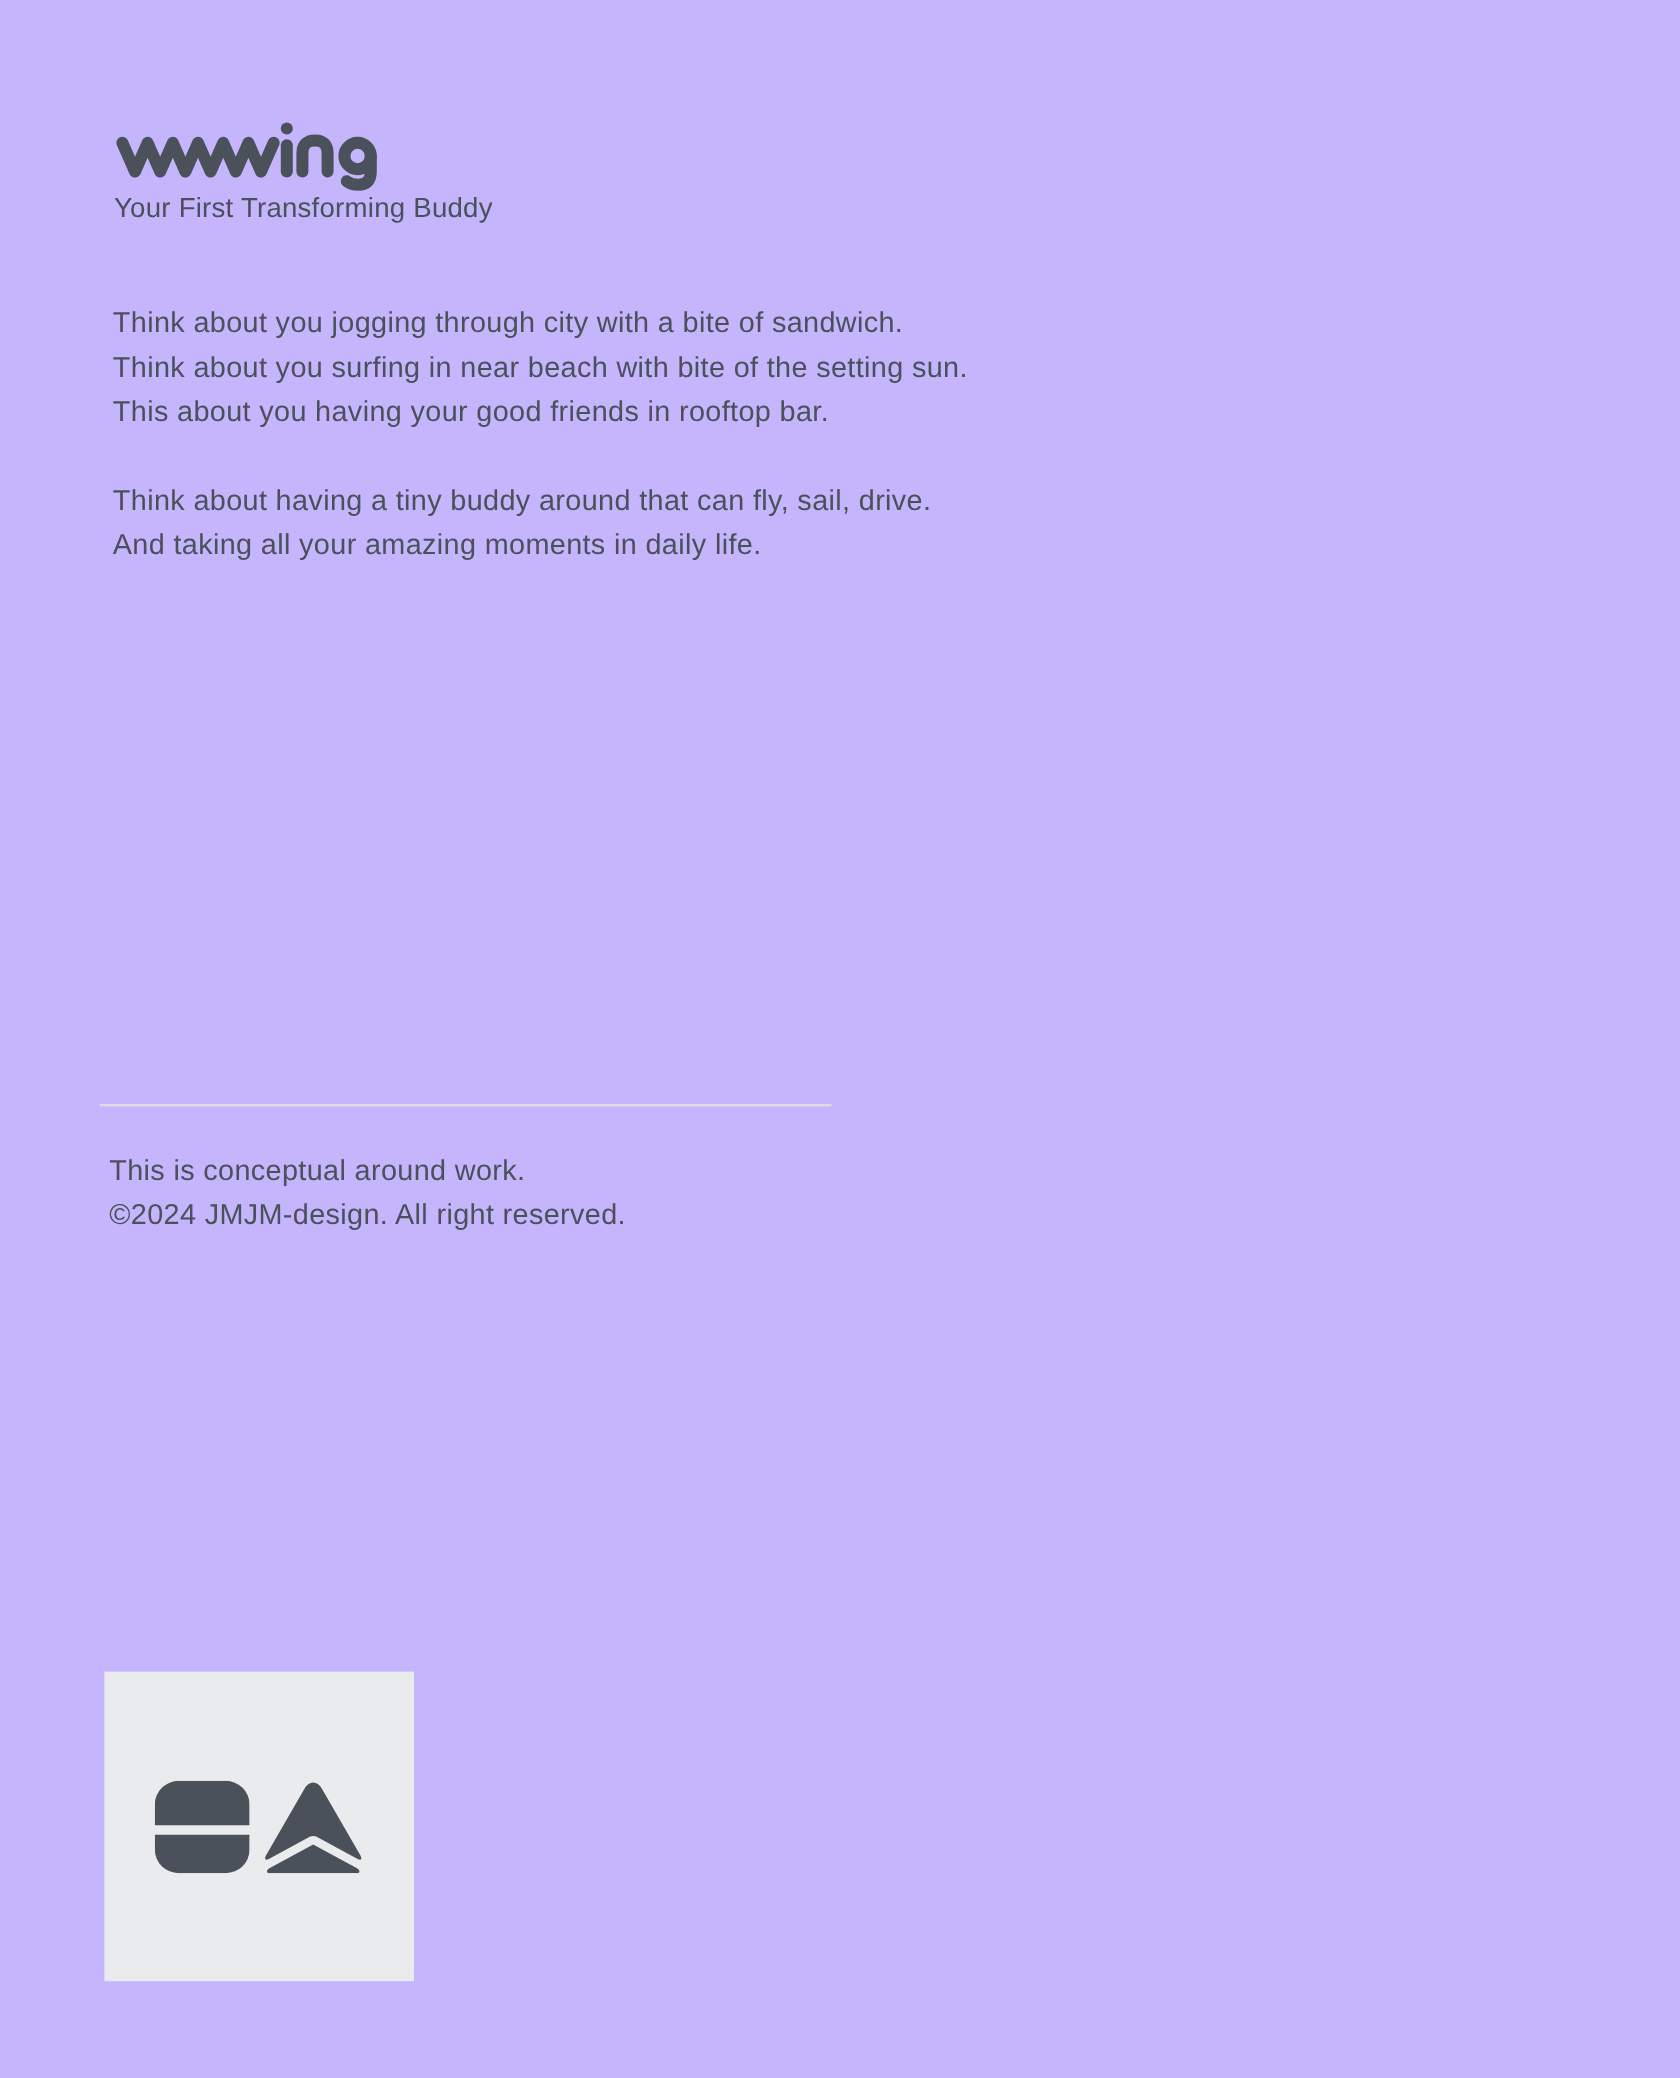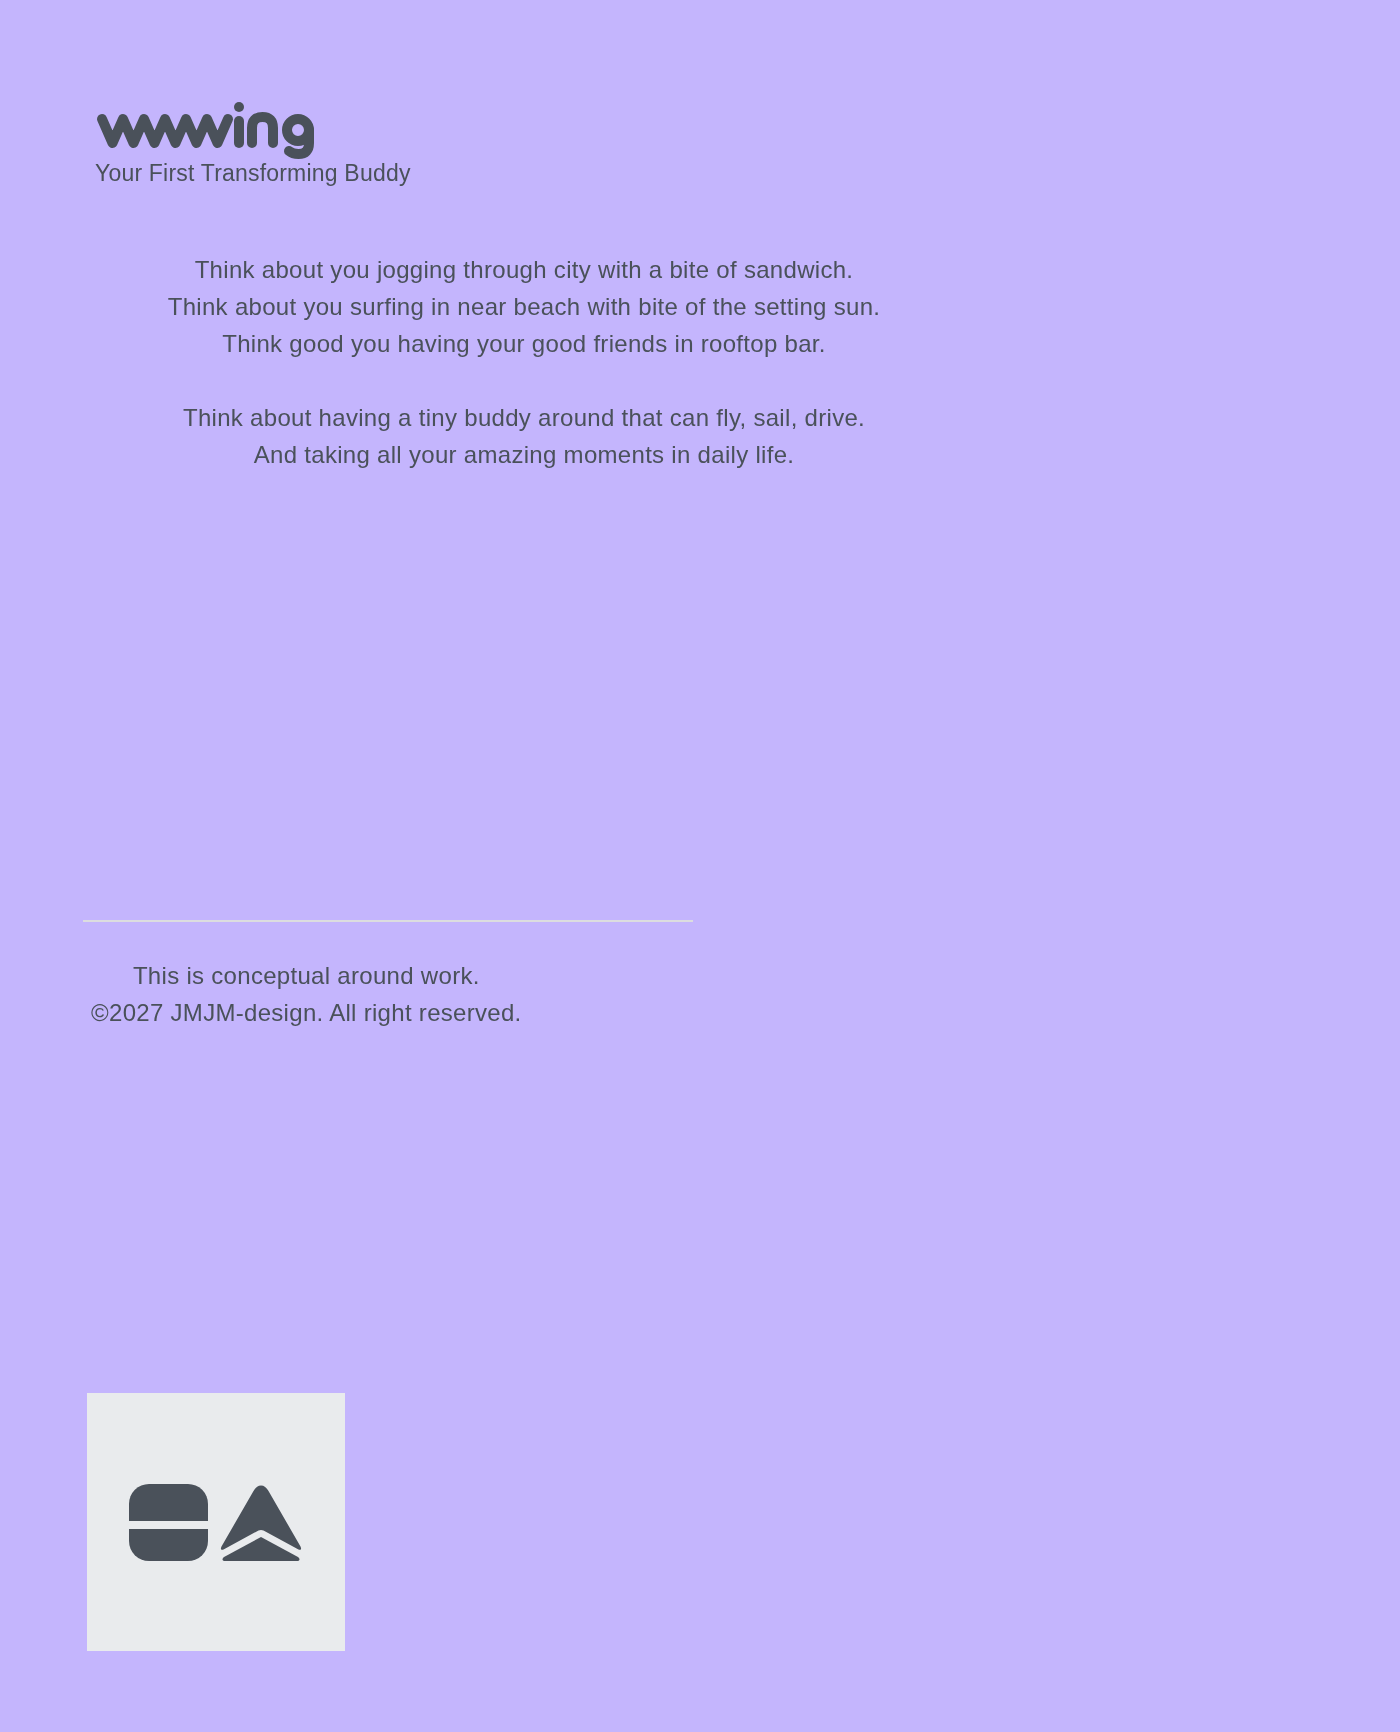--- a/index.html
+++ b/index.html
@@ -40,21 +40,20 @@
     width: 860px;
     font-size: 24px;
     letter-spacing: 0.3px;
     font-weight: 400;
   }
   .intro .line,
   .footer-note .line {
     height: 37px;
     line-height: 37px;
     white-space: nowrap;
-    text-align: center;
   }
   .divider {
     position: absolute;
     left: 83px;
     top: 920px;
     width: 610px;
     height: 2px;
     background: #dcdddf;
   }
   .footer-note {
@@ -92,31 +91,31 @@
     <circle cx="204" cy="32" r="11"></circle>
     <path d="M215 32 V45 Q215 56 204.5 56 Q198.5 56 195 53"></path>
   </svg>
   <span class="sr-only">wwwing</span>
 
   <div class="tagline">Your First Transforming Buddy</div>
 
   <div class="intro">
     <div class="line">Think about you jogging through city with a bite of sandwich.</div>
     <div class="line">Think about you surfing in near beach with bite of the setting sun.</div>
-    <div class="line">Think good you having your good friends in rooftop bar.</div>
+    <div class="line">This about you having your good friends in rooftop bar.</div>
     <div class="line"></div>
     <div class="line">Think about having a tiny buddy around that can fly, sail, drive.</div>
     <div class="line">And taking all your amazing moments in daily life.</div>
   </div>
 
   <div class="divider"></div>
 
   <div class="footer-note">
     <div class="line">This is conceptual around work.</div>
-    <div class="line">©2027 JMJM-design. All right reserved.</div>
+    <div class="line">©2024 JMJM-design. All right reserved.</div>
   </div>
 
   <div class="thumb">
     <svg class="icon-svg" width="79" height="77" viewBox="0 0 79 77" fill="#4a515a">
       <path d="M20 0 h39 a20 20 0 0 1 20 20 v17 h-79 v-17 a20 20 0 0 1 20 -20 z"></path>
       <path d="M0 45 h79 v12 a20 20 0 0 1 -20 20 h-39 a20 20 0 0 1 -20 -20 z"></path>
     </svg>
     <svg class="icon-svg" width="86" height="77" viewBox="0 0 86 77" fill="#4a515a">
       <path d="M43 1.5 C40 1.5 37.5 3.5 35.5 7 L3.5 62.5 C2 65.5 3.5 66.6 6 65.2 L40.5 46.5 C42 45.7 44 45.7 45.5 46.5 L80 65.2 C82.5 66.6 84 65.5 82.5 62.5 L50.5 7 C48.5 3.5 46 1.5 43 1.5 Z"></path>
       <path d="M43 53 L6.5 72.8 C4 74.2 3.5 77 7 77 L79 77 C82.5 77 82 74.2 79.5 72.8 Z"></path>

